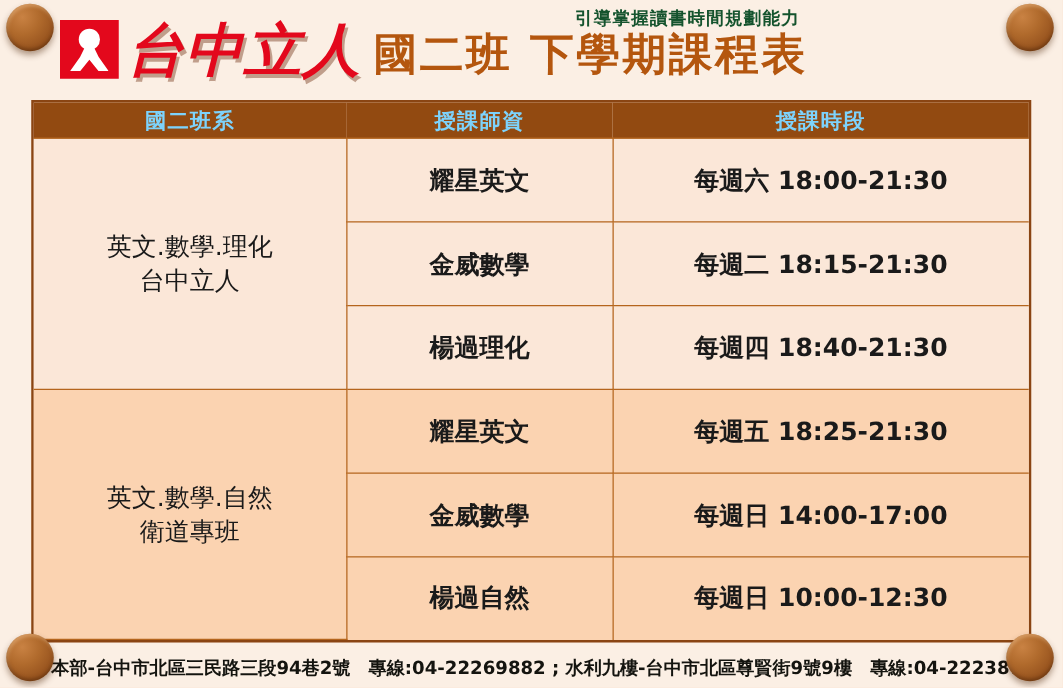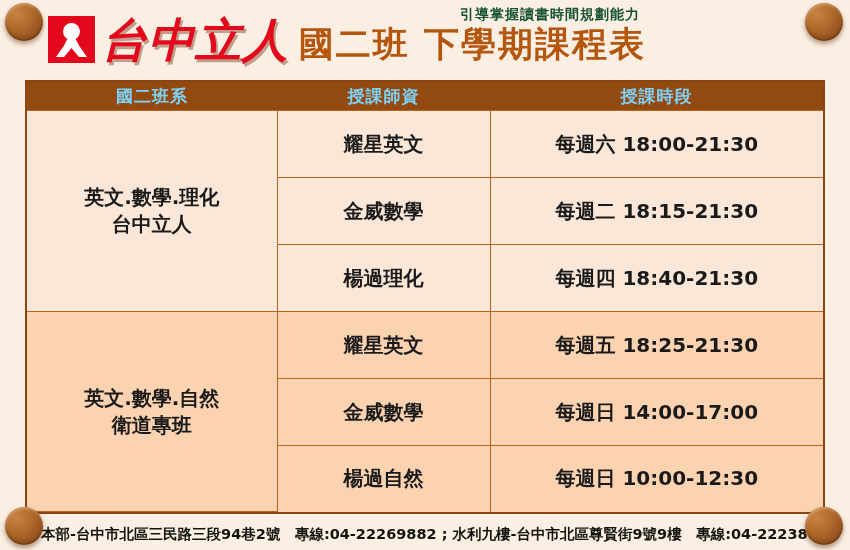--- a/index.html
+++ b/index.html
@@ -134,21 +134,21 @@
   table.schedule td {
     border: 1px solid #B5651D;
     text-align: center;
     vertical-align: middle;
     font-size: 20px;
     color: #1a1a1a;
     padding: 0;
   }
   td.group-label {
     font-size: 20px;
-    font-weight: bold;
+    font-weight: normal;
     line-height: 1.35;
     letter-spacing: 0px;
   }
   td.teacher {
     font-size: 21px;
     font-weight: bold;
     margin-left: 16px;
   }
   td.slot {
     font-size: 20px;

